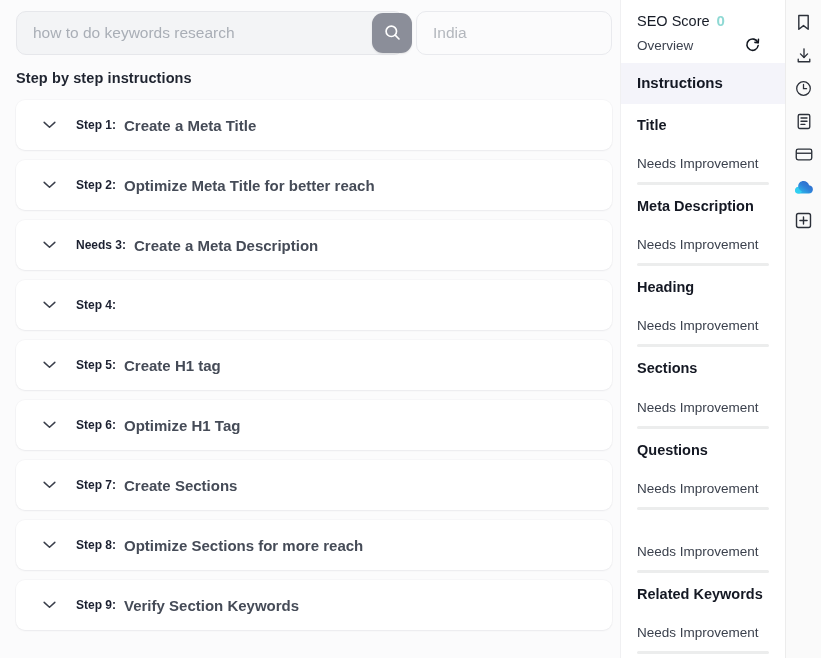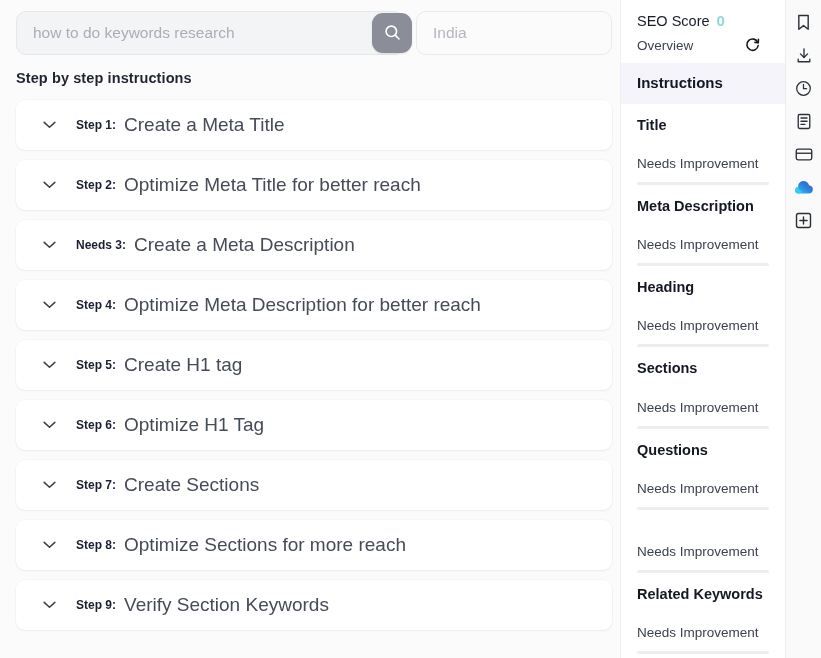--- a/index.html
+++ b/index.html
@@ -112,22 +112,22 @@
     display: flex; align-items: center; justify-content: center;
   }
   .step-label {
     font-size: 12px;
     font-weight: 700;
     color: #1b2030;
     margin-right: 8px;
     white-space: nowrap;
   }
   .step-text {
-    font-size: 19px;
-    font-weight: 400;
+    font-size: 15px;
+    font-weight: 700;
     color: #454b57;
     white-space: nowrap;
   }
 
   
   .rightpanel {
     width: 165px;
     height: 658px;
     background: #ffffff;
     border-left: 1px solid #f0f0f2;
@@ -273,21 +273,20 @@
         <span class="step-label">Needs 3:</span>
         <span class="step-text">Create a Meta Description</span>
       </div>
       <div class="step-card">
         <span class="chev">
           <svg width="13" height="8" viewBox="0 0 14 9" fill="none" stroke="#3a3f4b" stroke-width="1.7" stroke-linecap="round" stroke-linejoin="round">
               <polyline points="1,1.5 7,7 13,1.5"></polyline>
             </svg>
         </span>
         <span class="step-label">Step 4:</span>
-        <span class="step-text">Optimize Meta Description for better reach</span>
       </div>
       <div class="step-card">
         <span class="chev">
           <svg width="13" height="8" viewBox="0 0 14 9" fill="none" stroke="#3a3f4b" stroke-width="1.7" stroke-linecap="round" stroke-linejoin="round">
               <polyline points="1,1.5 7,7 13,1.5"></polyline>
             </svg>
         </span>
         <span class="step-label">Step 5:</span>
         <span class="step-text">Create H1 tag</span>
       </div>

